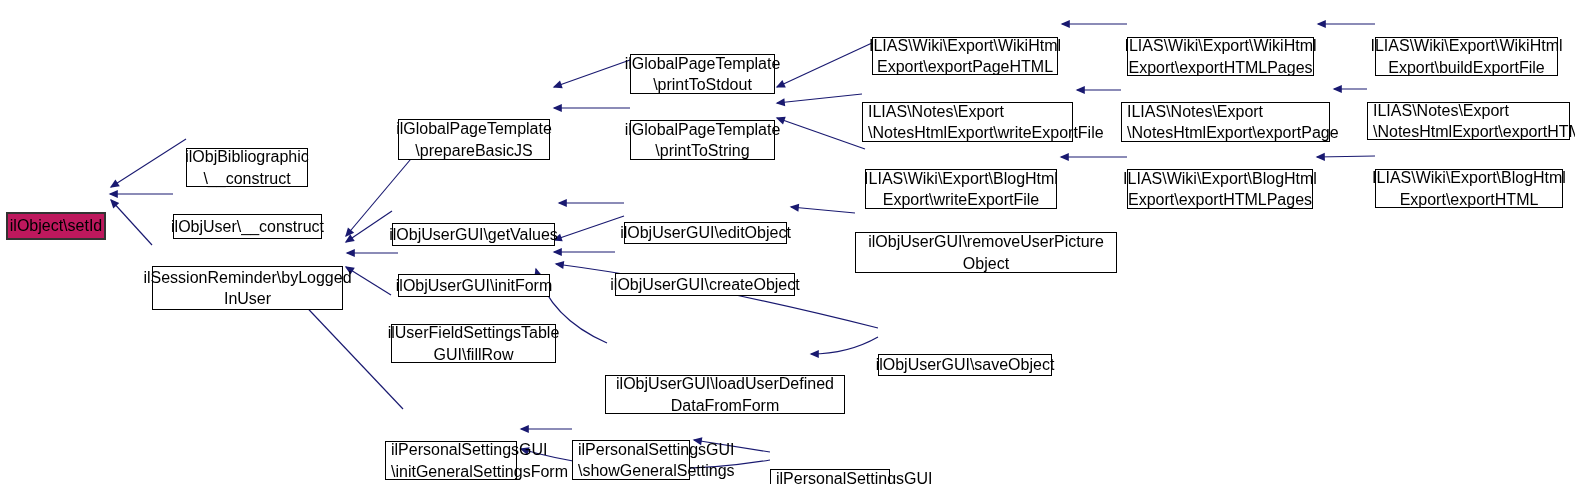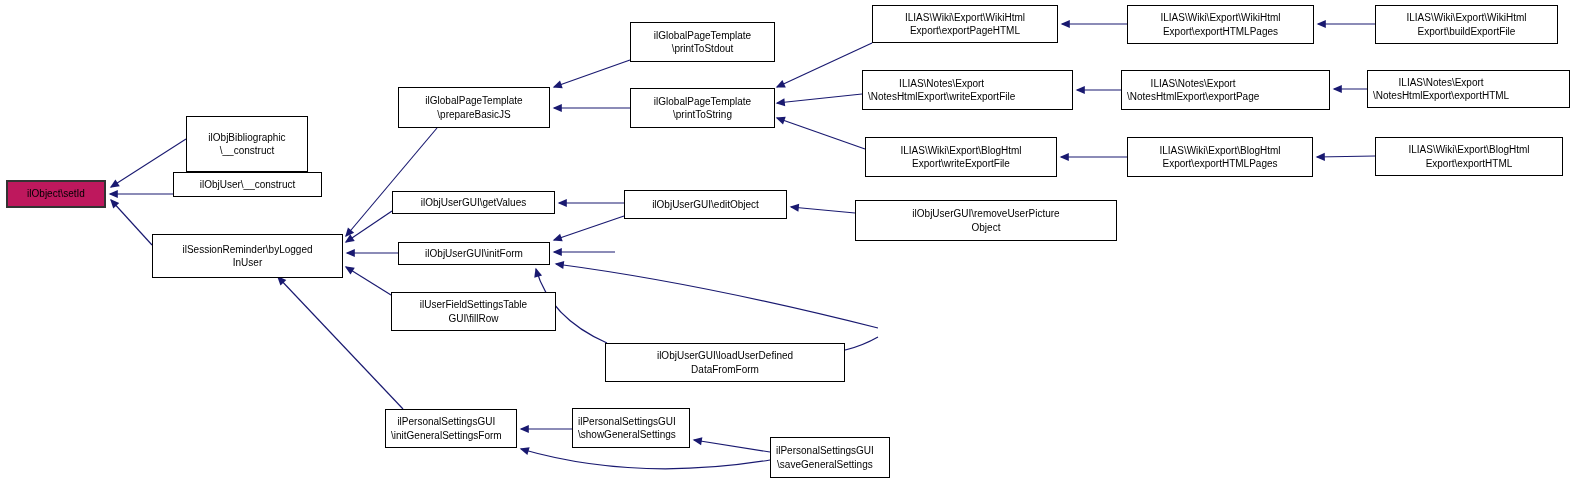--- a/index.html
+++ b/index.html
@@ -10,34 +10,35 @@
     font-family:"Liberation Sans", sans-serif;
     overflow:hidden;
   }
   svg.edges { position:absolute; left:0; top:0; z-index:1; }
   .node {
     position:absolute;
     box-sizing:border-box;
     border:1px solid #000000;
     background:#ffffff;
     color:#000000;
-    font-size:10px;
+    font-size:16px;
     line-height:1.32;
     display:flex;
     align-items:center;
     justify-content:center;
     text-align:center;
     white-space:pre-line;
     z-index:2;
     padding:0 2px;
     cursor:pointer;
+    margin-top:32px;
   }
   .node.left {
     justify-content:flex-start;
-    text-align:center;
+    text-align:left;
     padding:0 3px 0 5px;
   }
   .node.root {
     background:#be185d;
     border:2px solid #333333;
     cursor:default;
   }
   path.edge {
     stroke:#191970;
     stroke-width:1.15;
@@ -81,54 +82,56 @@
     <path class="edge" d="M607,343 Q550,318 536,269" marker-end="url(#arrow)"></path>
     <path class="edge" d="M878,337 Q848,354 811,354" marker-end="url(#arrow)"></path>
     <path class="edge" d="M855,213 L791,207" marker-end="url(#arrow)"></path>
     <path class="edge" d="M572,429 L521,429" marker-end="url(#arrow)"></path>
     <path class="edge" d="M770,452 L694,440" marker-end="url(#arrow)"></path>
     <path class="edge" d="M770,460 Q635,482 521,449" marker-end="url(#arrow)"></path>
   </svg>
 
   <div class="node root" style="left:6px;top:180px;width:100px;height:28px">ilObject\setId</div>
 
-  <div class="node" style="left:186px;top:116px;width:122px;height:56px">ilObjBibliographic
+  <div class="node" style="left:186px;top:116px;width:122px;height:39px">ilObjBibliographic
 \__construct</div>
-  <div class="node" style="left:173px;top:172px;width:149px;height:25px">ilObjUser\__construct</div>
+  <div class="node" style="left:173px;top:182px;width:149px;height:25px">ilObjUser\__construct</div>
   <div class="node" style="left:152px;top:234px;width:191px;height:44px">ilSessionReminder\byLogged
 InUser</div>
 
   <div class="node" style="left:398px;top:87px;width:152px;height:41px">ilGlobalPageTemplate
 \prepareBasicJS</div>
   <div class="node" style="left:630px;top:22px;width:145px;height:40px">ilGlobalPageTemplate
 \printToStdout</div>
   <div class="node" style="left:630px;top:88px;width:145px;height:40px">ilGlobalPageTemplate
 \printToString</div>
 
   <div class="node" style="left:392px;top:191px;width:163px;height:23px">ilObjUserGUI\getValues</div>
   <div class="node" style="left:398px;top:242px;width:152px;height:23px">ilObjUserGUI\initForm</div>
   <div class="node" style="left:391px;top:292px;width:165px;height:39px">ilUserFieldSettingsTable
 GUI\fillRow</div>
   <div class="node left" style="left:385px;top:409px;width:132px;height:39px">ilPersonalSettingsGUI
 \initGeneralSettingsForm</div>
 
-  <div class="node" style="left:624px;top:190px;width:163px;height:29px">ilObjUserGUI\editObject</div>
+  <div class="node" style="left:624px;top:190px;width:163px;height:22px">ilObjUserGUI\editObject</div>
+  <div class="node" style="left:615px;top:241px;width:180px;height:23px">ilObjUserGUI\createObject</div>
   <div class="node" style="left:605px;top:343px;width:240px;height:39px">ilObjUserGUI\loadUserDefined
 DataFromForm</div>
   <div class="node left" style="left:572px;top:408px;width:118px;height:40px">ilPersonalSettingsGUI
 \showGeneralSettings</div>
 
   <div class="node" style="left:872px;top:5px;width:186px;height:38px">ILIAS\Wiki\Export\WikiHtml
 Export\exportPageHTML</div>
   <div class="node left" style="left:862px;top:70px;width:211px;height:40px">ILIAS\Notes\Export
 \NotesHtmlExport\writeExportFile</div>
   <div class="node" style="left:865px;top:137px;width:192px;height:40px">ILIAS\Wiki\Export\BlogHtml
 Export\writeExportFile</div>
   <div class="node" style="left:855px;top:200px;width:262px;height:41px">ilObjUserGUI\removeUserPicture
 Object</div>
+  <div class="node" style="left:878px;top:322px;width:174px;height:22px">ilObjUserGUI\saveObject</div>
   <div class="node left" style="left:770px;top:437px;width:120px;height:41px">ilPersonalSettingsGUI
 \saveGeneralSettings</div>
 
   <div class="node" style="left:1127px;top:5px;width:187px;height:39px">ILIAS\Wiki\Export\WikiHtml
 Export\exportHTMLPages</div>
   <div class="node left" style="left:1121px;top:70px;width:209px;height:40px">ILIAS\Notes\Export
 \NotesHtmlExport\exportPage</div>
   <div class="node" style="left:1127px;top:137px;width:186px;height:40px">ILIAS\Wiki\Export\BlogHtml
 Export\exportHTMLPages</div>
 

